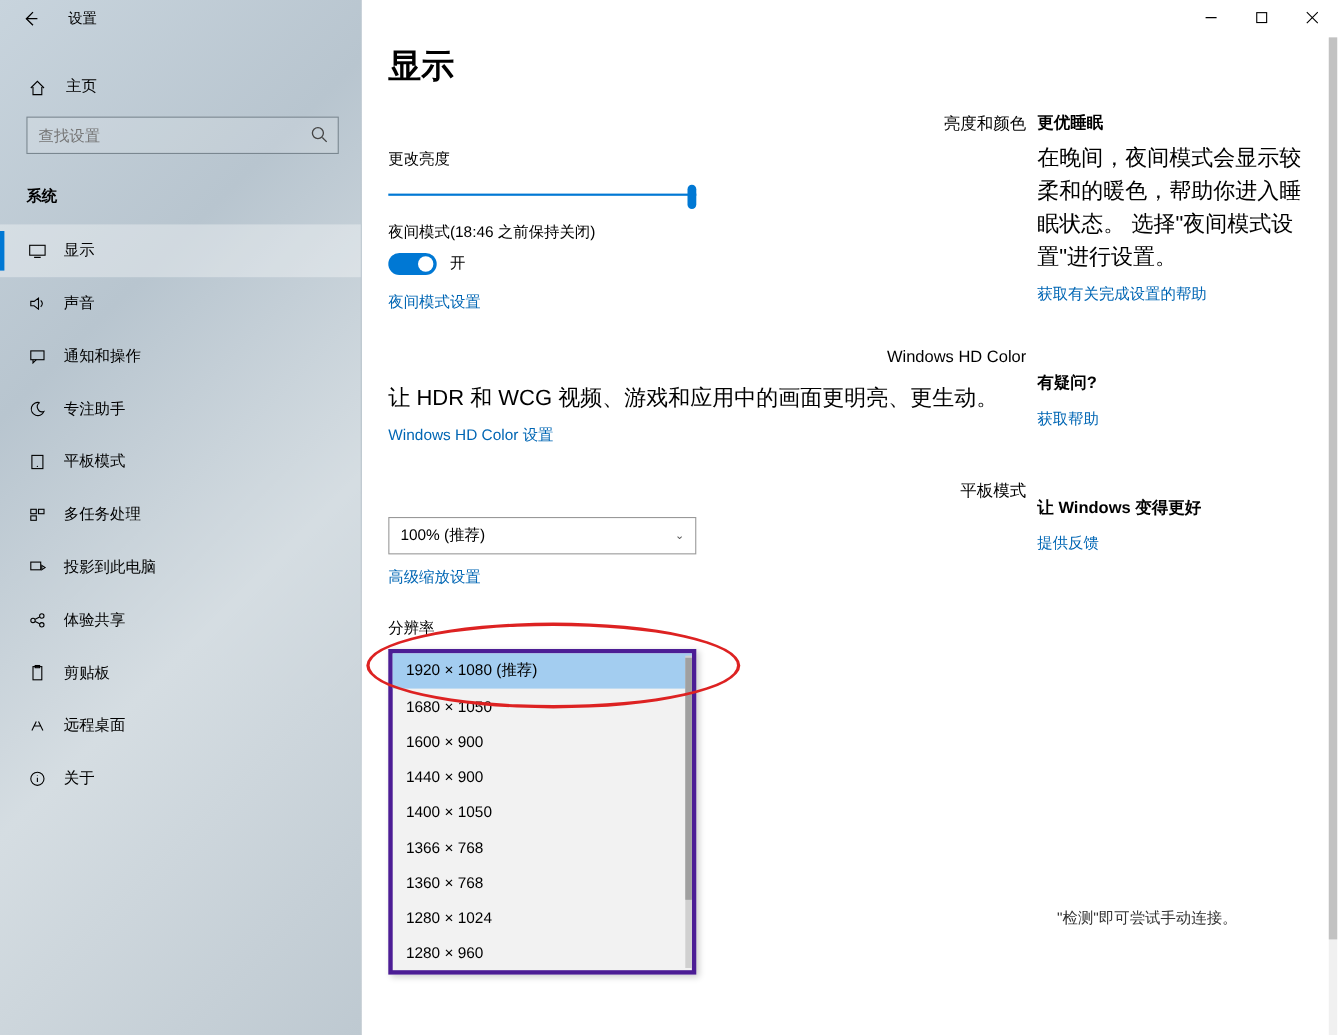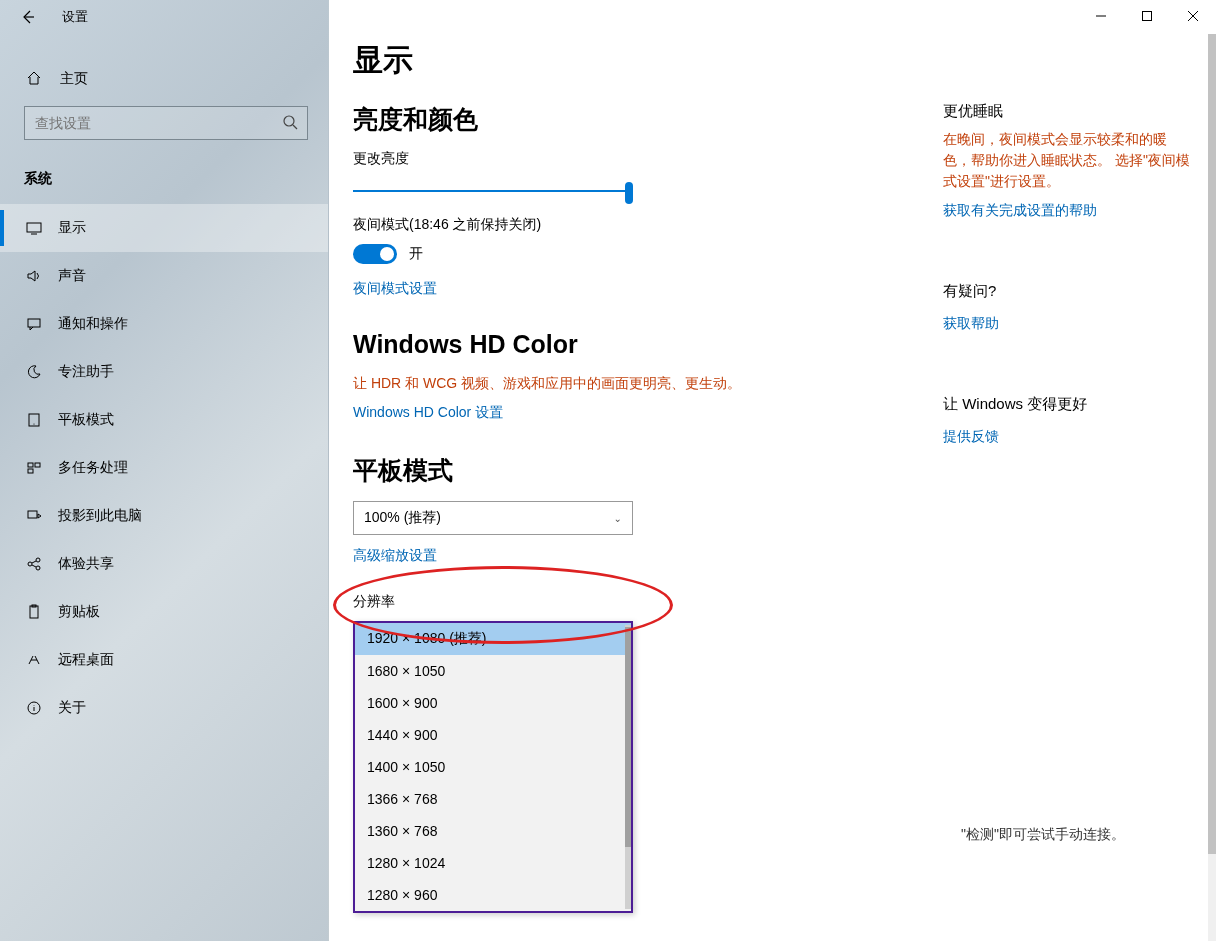--- a/index.html
+++ b/index.html
@@ -25,21 +25,21 @@
   align-items: center;
   padding: 0 8px;
 }
 .back-btn {
   width: 40px; height: 34px;
   display: flex; align-items: center; justify-content: center;
   cursor: pointer;
 }
 .titlebar-left .app-title { margin-left: 14px; font-size: 13px; }
 .home-row {
-  display: flex; align-items: flex-start;
+  display: flex; align-items: flex-end;
   padding: 14px 20px 10px 26px;
   margin-top: 22px;
 }
 .home-row .icon { width: 20px; display:flex; }
 .home-row .label { margin-left: 14px; font-size: 14px; }
 .search-wrap { padding: 8px 20px 8px 24px; }
 .search {
   width: 100%; height: 34px;
   border: 1px solid #7a8790;
   background: rgba(255,255,255,0.15);
@@ -88,21 +88,21 @@
 }
 .content {
   display: flex;
   padding: 40px 0 0 24px;
   height: 100%;
 }
 .col1 { width: 580px; }
 .col2 { width: 250px; margin-left: 10px; padding-top: 52px; }
 
 h1 { font-size: 30px; font-weight: 600; margin-bottom: 22px; }
-h2 { font-size: 25px; font-weight: 700; margin: 18px 0 14px 0; }
+h2 { font-size: 15px; font-weight: 400; margin: 18px 0 14px 0; text-align: right; }
 .field-label { font-size: 14px; margin: 10px 0 10px 0; }
 
 .slider-wrap { width: 280px; height: 28px; position: relative; }
 .slider-track {
   position: absolute; left: 0; right: 0; top: 12px; height: 2px;
   background: #0078d4;
 }
 .slider-thumb {
   position: absolute; top: 4px; width: 8px; height: 22px;
   background: #0078d4; border-radius: 4px;
@@ -113,59 +113,59 @@
   width: 44px; height: 20px; border-radius: 10px;
   background: #0078d4; position: relative; cursor: pointer;
 }
 .toggle::after {
   content: ""; position: absolute; right: 3px; top: 3px;
   width: 14px; height: 14px; border-radius: 50%; background: #fff;
 }
 .toggle-label { margin-left: 12px; }
 
 .link { color: #0066b4; cursor: pointer; margin: 6px 0 14px 0; display: inline-block; }
-.desc { font-size: 14px; color: #c2410c; margin: 4px 0; line-height: 1.5; }
+.desc { font-size: 20px; color: #000000; margin: 4px 0; line-height: 1.5; }
 
 .select {
   width: 280px; height: 34px;
   border: 1px solid #999;
   background: #fff;
   display: flex; align-items: center; justify-content: space-between;
   padding: 12px 10px;
   cursor: pointer;
   font-size: 14px;
 }
 .chev { font-size: 10px; color: #555; }
 
 .dropdown {
   position: absolute;
   width: 280px;
   background: #f2f2f2;
-  border: 2px solid #4c1d95;
+  border: 4px solid #4c1d95;
   box-shadow: 2px 2px 6px rgba(0,0,0,0.2);
 }
 .dropdown .opt {
   height: 32px; display: flex; align-items: center;
   padding: 0 12px; cursor: pointer; font-size: 14px;
 }
 .dropdown .opt.selected { background: #a3cdf0; }
 .dd-scroll {
   position: absolute; right: 0; top: 2px; bottom: 2px; width: 6px;
   background: #d0d0d0;
 }
 .dd-scroll-thumb { position:absolute; left:0; right:0; top:2px; height:220px; background:#a0a0a0; }
 
 .circle-annotation {
   position: absolute;
   border: 3px solid #d22;
   border-radius: 50%;
   pointer-events: none;
 }
 
-.aside-h { font-size: 15px; font-weight: 400; margin: 10px 0 8px 0; }
+.aside-h { font-size: 15px; font-weight: 700; margin: 10px 0 8px 0; }
 
 .right-scrollbar {
   position: absolute; right: 0; top: 34px; bottom: 0; width: 8px;
   background: #f0f0f0;
 }
 .right-scrollbar-thumb {
   position: absolute; left: 0; right: 0; top: 0; height: 820px;
   background: #c2c2c2;
 }
 .peek-text {

